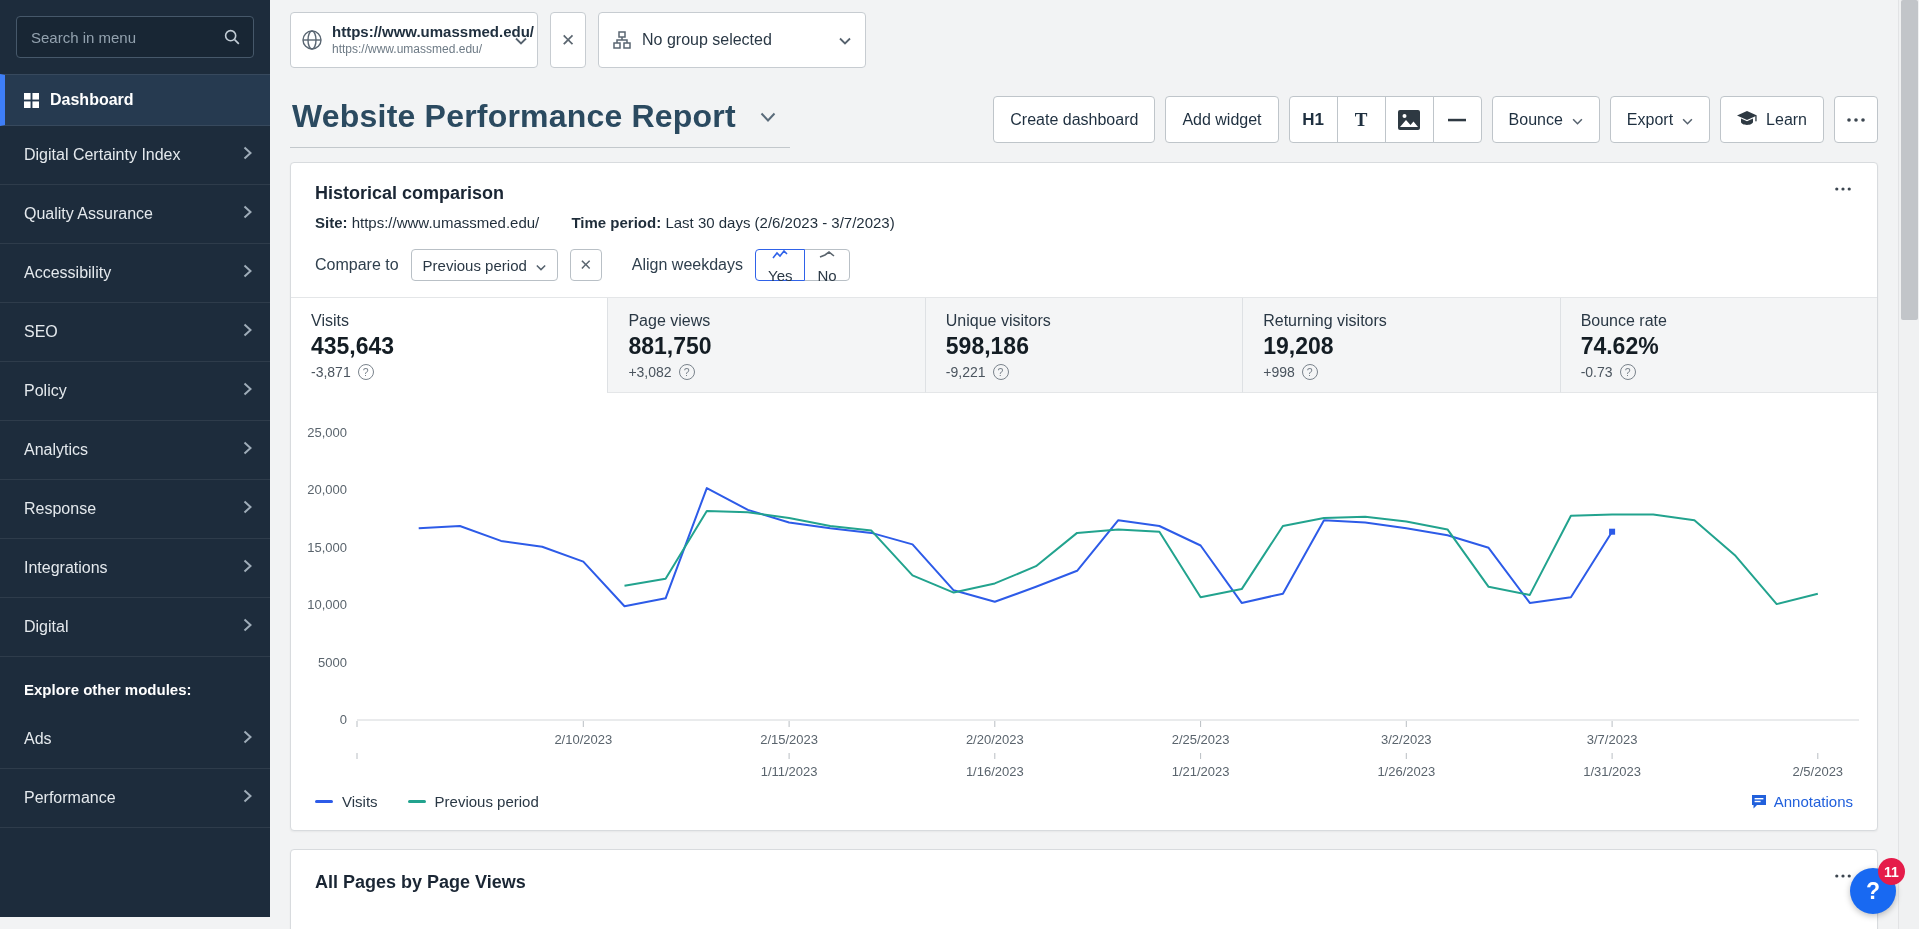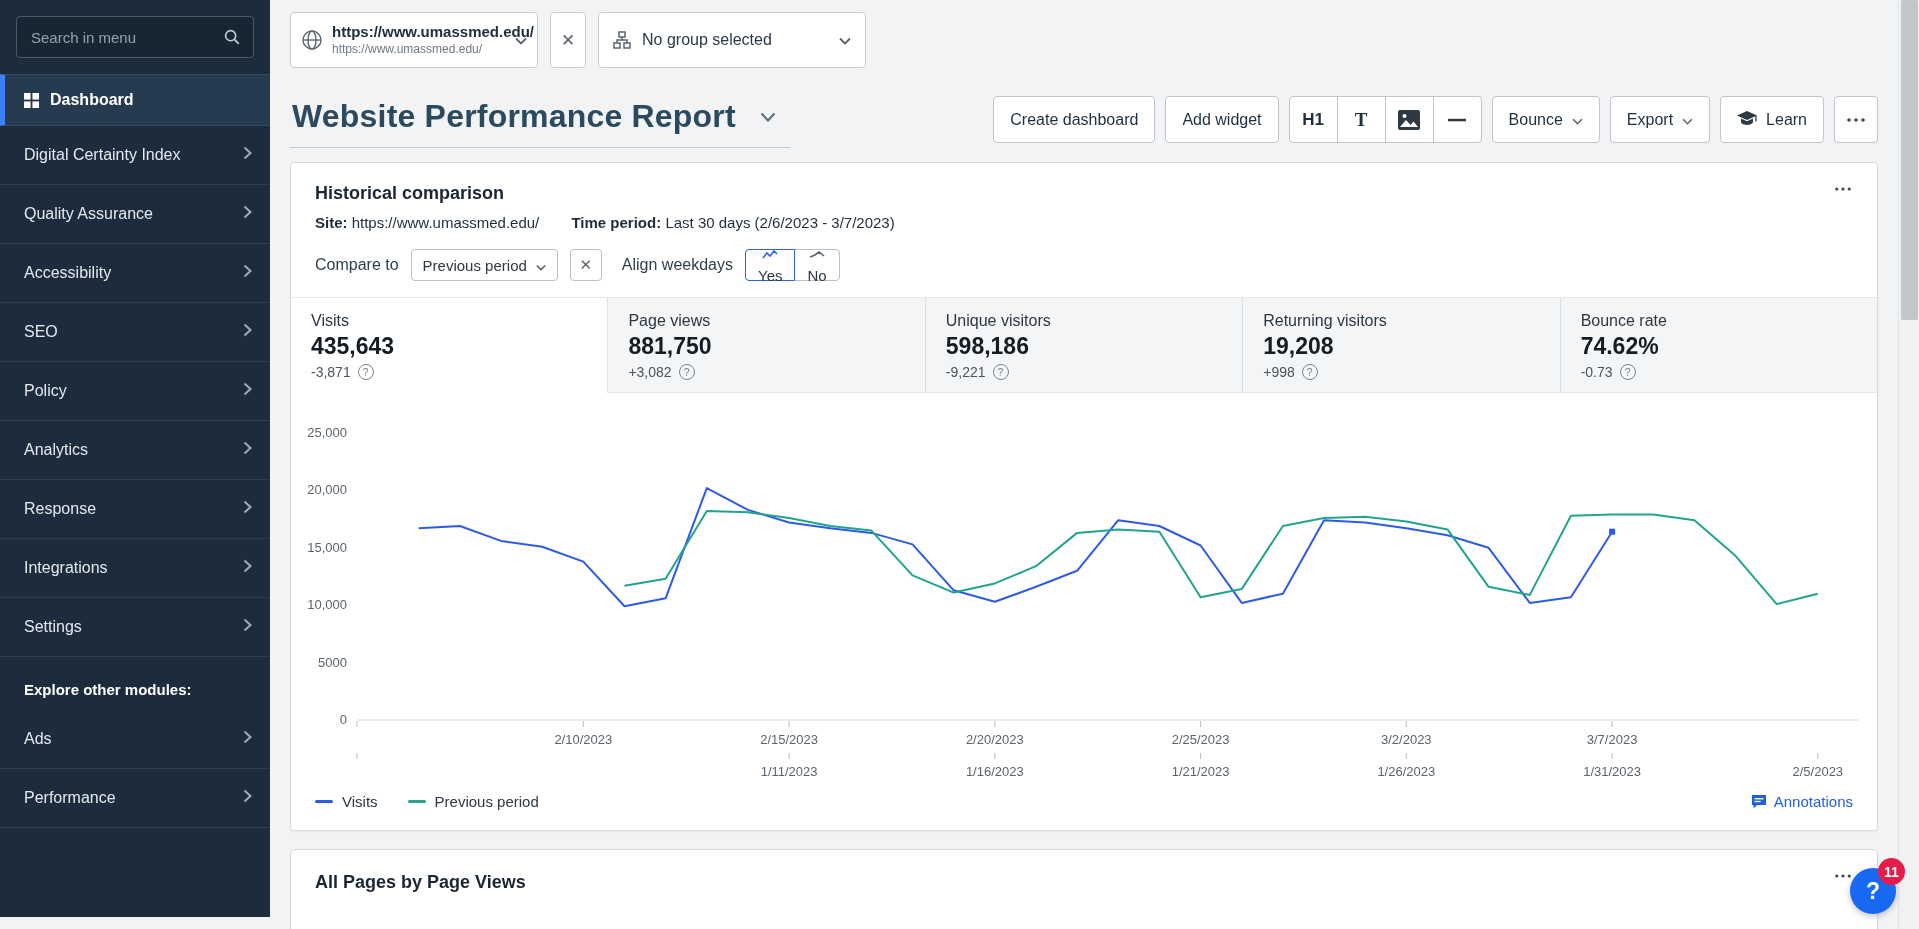--- a/index.html
+++ b/index.html
@@ -103,21 +103,21 @@
   }
   .chip {
     height:32px; border:1px solid #b9c0c6; border-radius:4px; background:#fff;
     display:flex; align-items:center; gap:9px; padding:0 11px; font-size:15px;
     color:#2a3845; cursor:pointer;
   }
   .chip-x {
     width:32px; height:32px; border:1px solid #b9c0c6; border-radius:4px; background:#fff;
     display:flex; align-items:center; justify-content:center; color:#5b6670; font-size:15px; cursor:pointer;
   }
-  .align-label { margin-left:8px; }
+  .align-label { margin-left:18px; }
   .segment { display:flex; }
   .seg {
     height:32px; padding:0 12px; border:1px solid #b9c0c6; background:#fff;
     display:flex; align-items:center; gap:7px; font-size:15px; color:#2a3845; cursor:pointer;flex-direction:column;
   }
   .seg:first-child { border-radius:4px 0 0 4px; }
   .seg:last-child { border-radius:0 4px 4px 0; margin-left:-1px; }
   .seg.selected { border-color:#2f62e9; position:relative; z-index:1; }
   .seg .zz { color:#5a646d; display:flex; }
   .seg.selected .zz { color:#2f62e9; }
@@ -247,21 +247,21 @@
               <path d="M1.5 1.5 L7.5 7 L1.5 12.5"></path>
             </svg></span>
       </div>
       <div class="nav-item">
         <span>Integrations</span>
         <span><svg width="9" height="14" viewBox="0 0 9 14" fill="none" stroke="#9fadb9" stroke-width="2">
               <path d="M1.5 1.5 L7.5 7 L1.5 12.5"></path>
             </svg></span>
       </div>
       <div class="nav-item">
-        <span>Settings</span>
+        <span>Digital</span>
         <span><svg width="9" height="14" viewBox="0 0 9 14" fill="none" stroke="#9fadb9" stroke-width="2">
               <path d="M1.5 1.5 L7.5 7 L1.5 12.5"></path>
             </svg></span>
       </div>
 
       <div class="explore-label">Explore other modules:</div>
 
       <div class="nav-item">
         <span>Ads</span>
         <span><svg width="9" height="14" viewBox="0 0 9 14" fill="none" stroke="#9fadb9" stroke-width="2">

